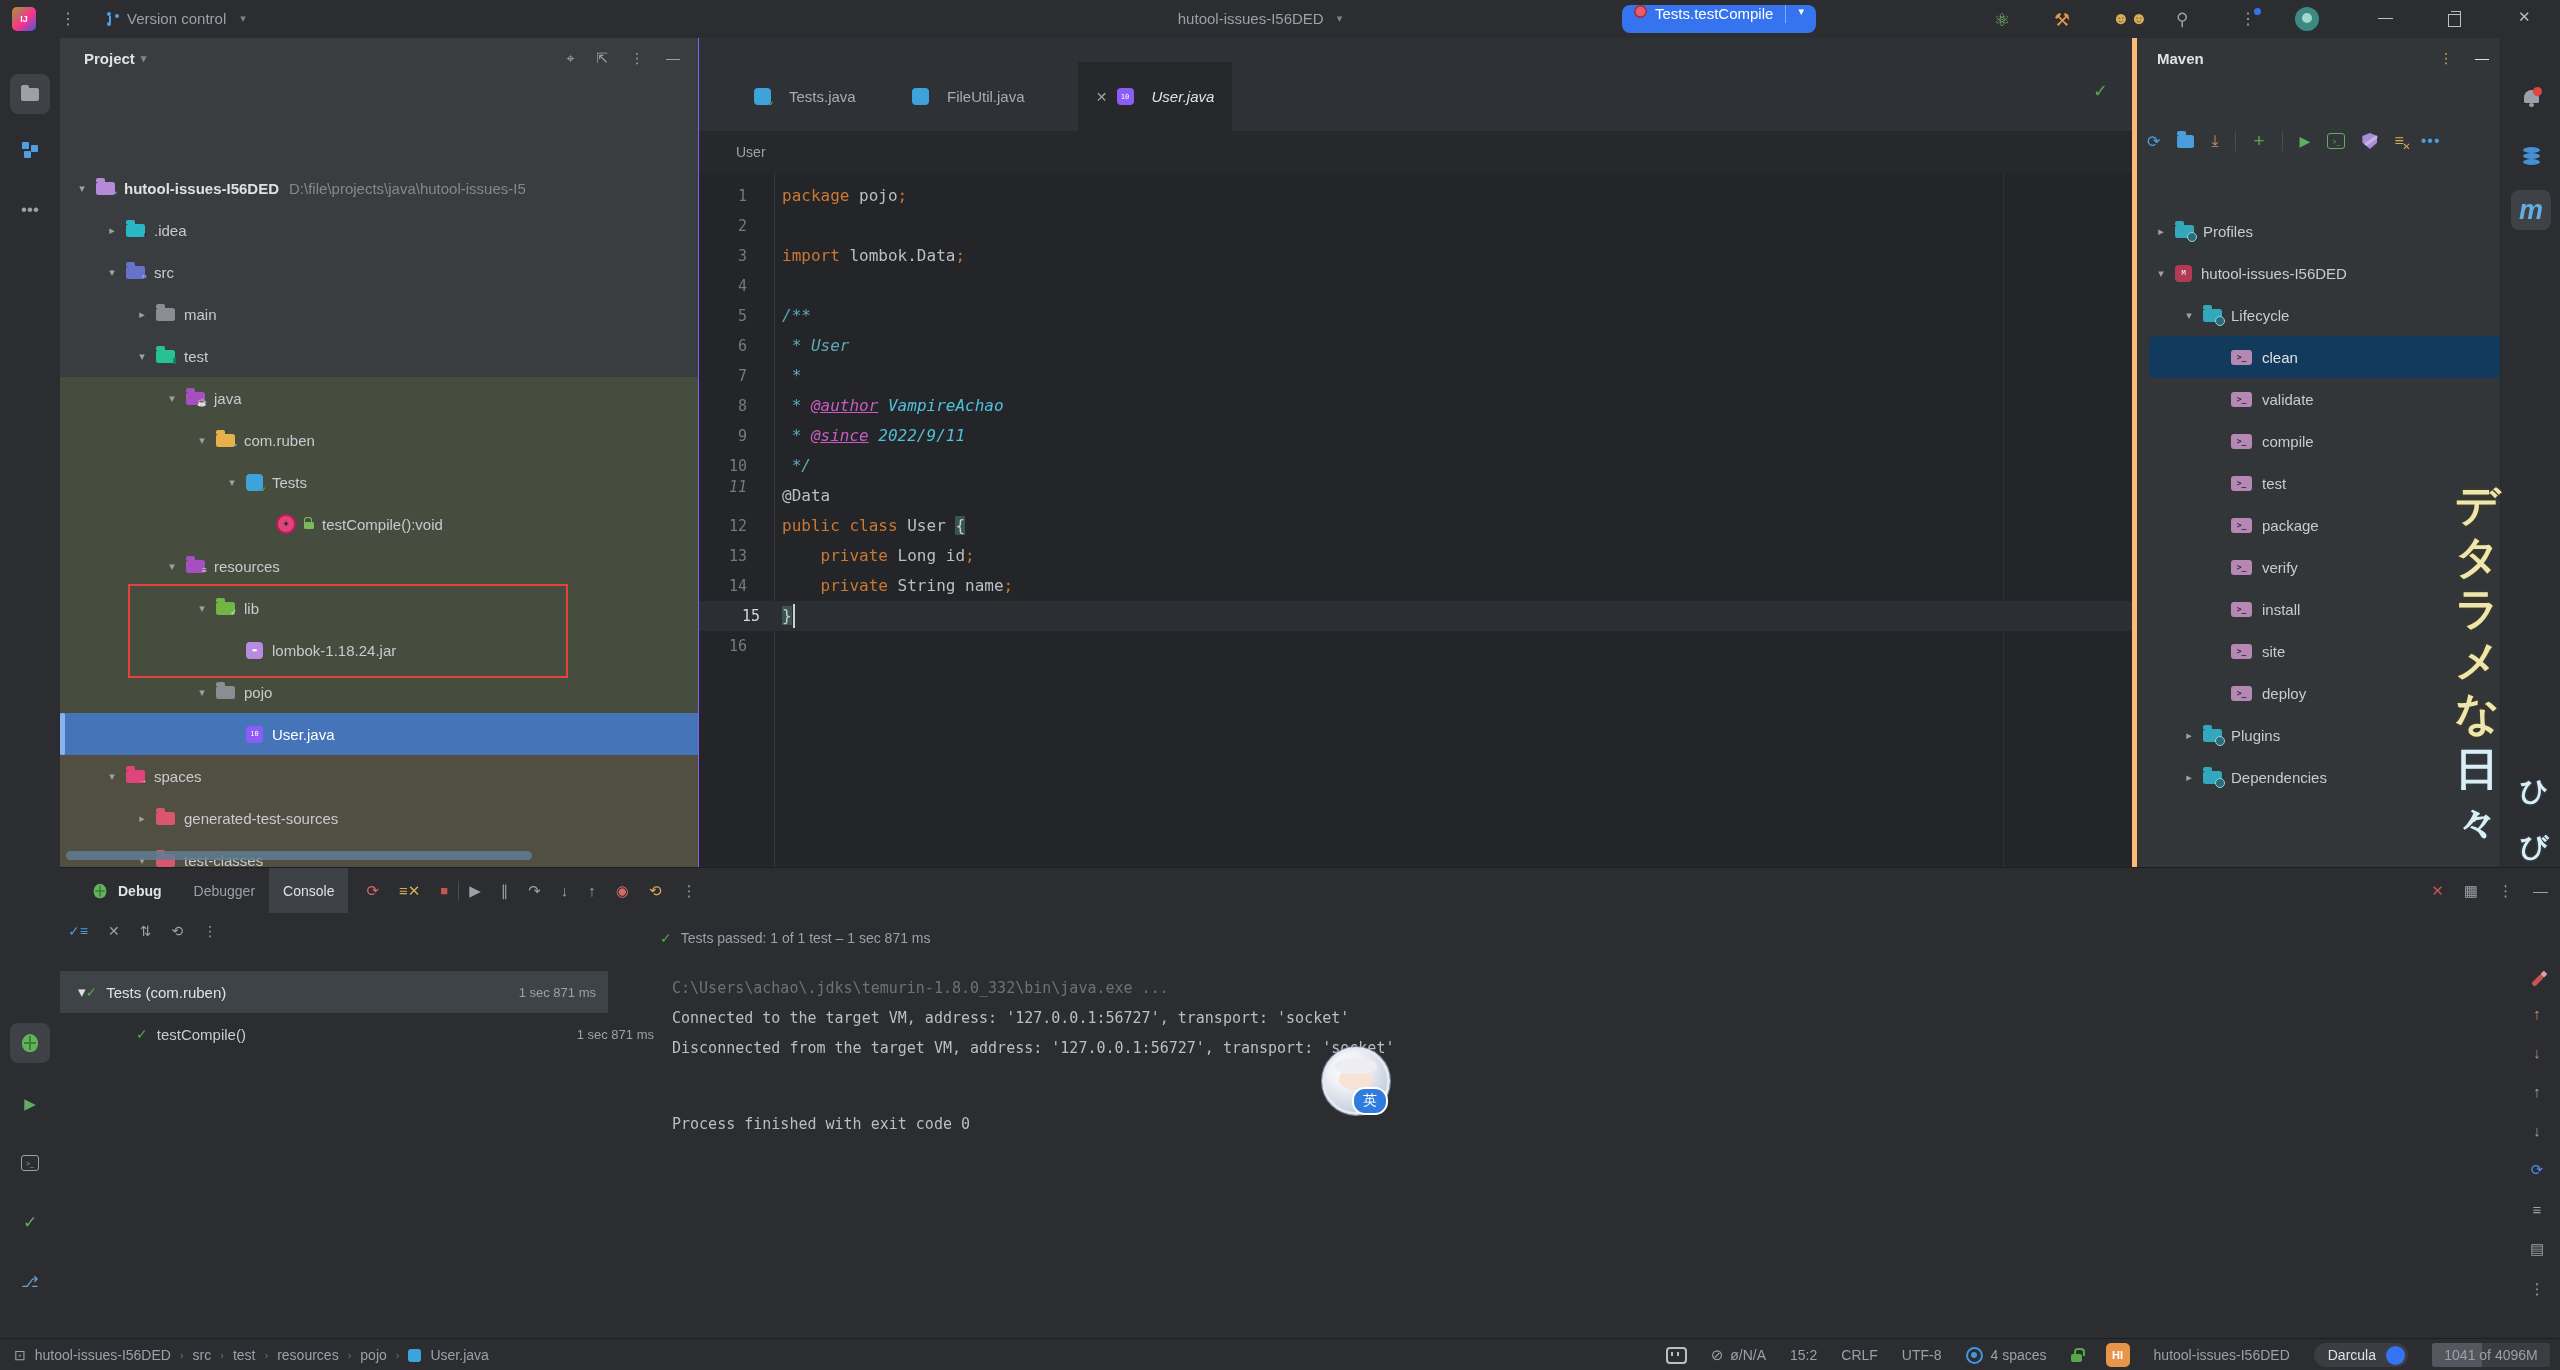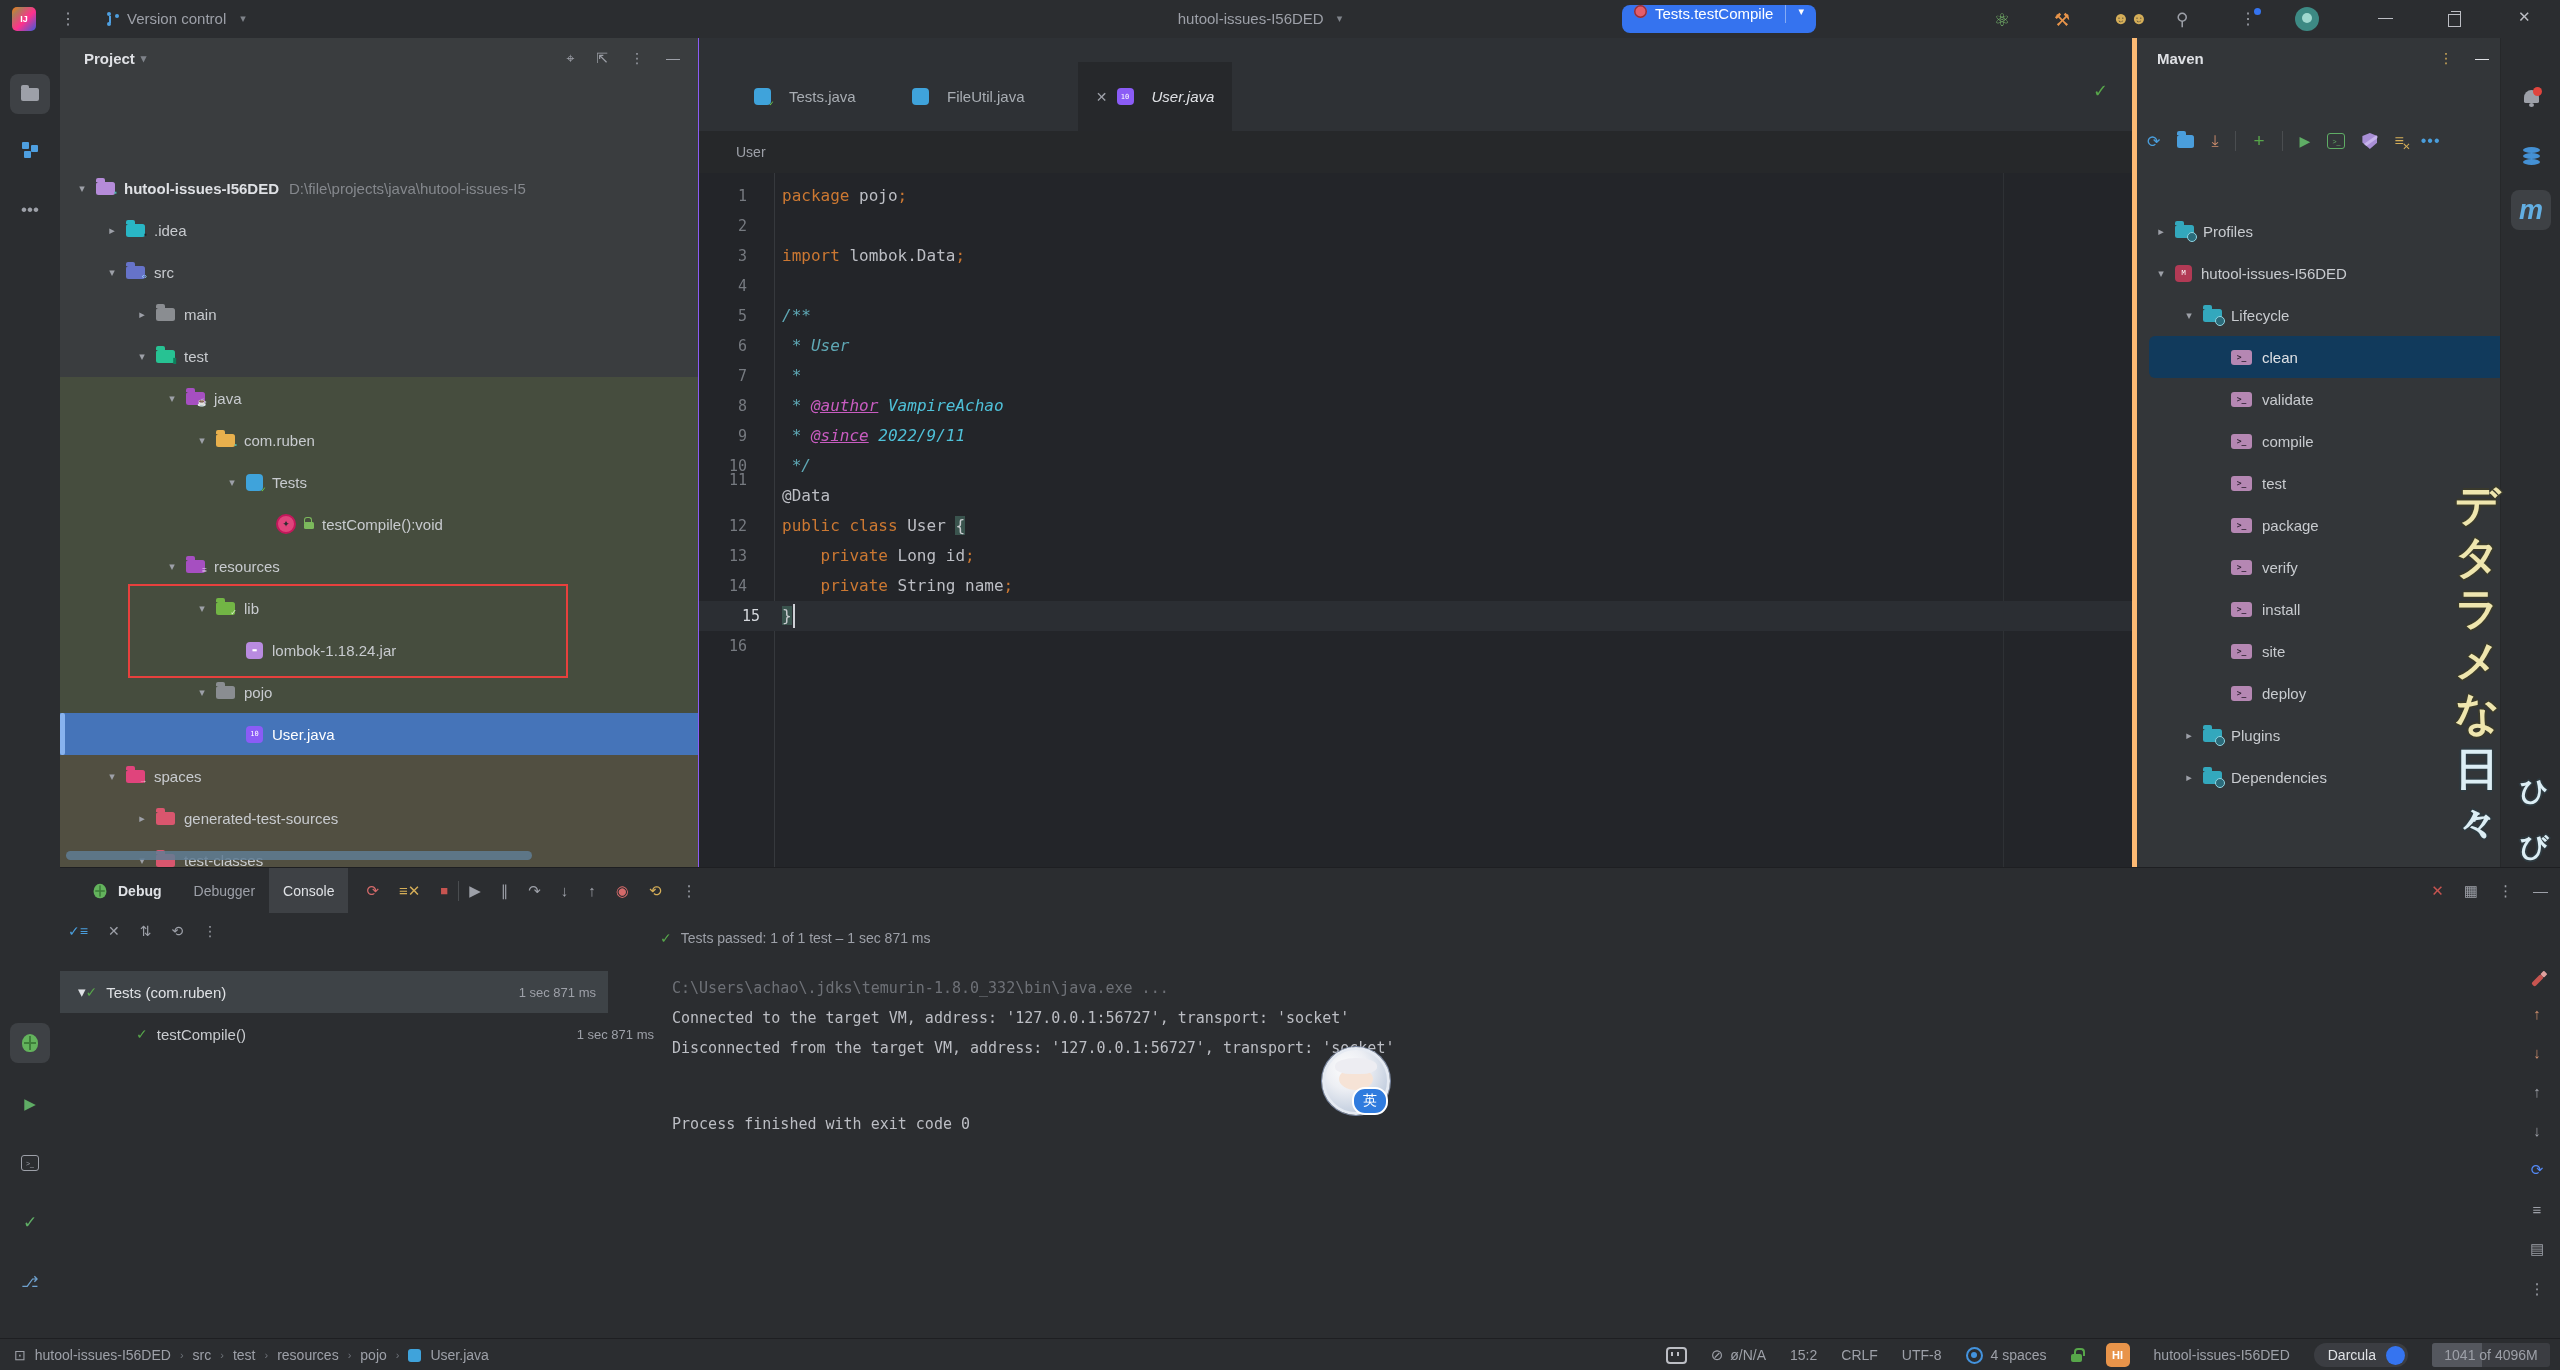--- a/index.html
+++ b/index.html
@@ -387,21 +387,21 @@
       <div class="lnum" style="top: 158px;">6</div>
       <div class="cline" style="top: 158px;"><span class="s-doc"> * User</span></div>
       <div class="lnum" style="top: 188px;">7</div>
       <div class="cline" style="top: 188px;"><span class="s-doc"> *</span></div>
       <div class="lnum" style="top: 218px;">8</div>
       <div class="cline" style="top: 218px;"><span class="s-doc"> * </span><span class="s-tag">@author</span><span class="s-val"> VampireAchao</span></div>
       <div class="lnum" style="top: 248px;">9</div>
       <div class="cline" style="top: 248px;"><span class="s-doc"> * </span><span class="s-tag">@since</span><span class="s-val"> 2022/9/11</span></div>
       <div class="lnum" style="top: 278px;">10</div>
       <div class="cline" style="top: 278px;"><span class="s-doc"> */</span></div>
-      <div class="lnum" style="top: 292px;">11</div>
+      <div class="lnum" style="top: 299px; font-style: italic;">11</div>
       <div class="cline" style="top: 308px;"><span class="s-pl">@Data</span></div>
       <div class="lnum" style="top: 338px;">12</div>
       <div class="cline" style="top: 338px;"><span class="s-kw">public class</span><span class="s-pl"> User </span><span class="s-br">{</span></div>
       <div class="lnum" style="top: 368px;">13</div>
       <div class="cline" style="top: 368px;"><span class="s-pl">    </span><span class="s-kw">private</span><span class="s-pl"> Long id</span><span class="s-sm">;</span></div>
       <div class="lnum" style="top: 398px;">14</div>
       <div class="cline" style="top: 398px;"><span class="s-pl">    </span><span class="s-kw">private</span><span class="s-pl"> String name</span><span class="s-sm">;</span></div>
       <div class="curline" style="top: 428px;"></div>
       <div class="lnum cur" style="top: 428px;">15</div>
       <div class="cline" style="top: 428px;"><span class="s-br">}</span></div>

